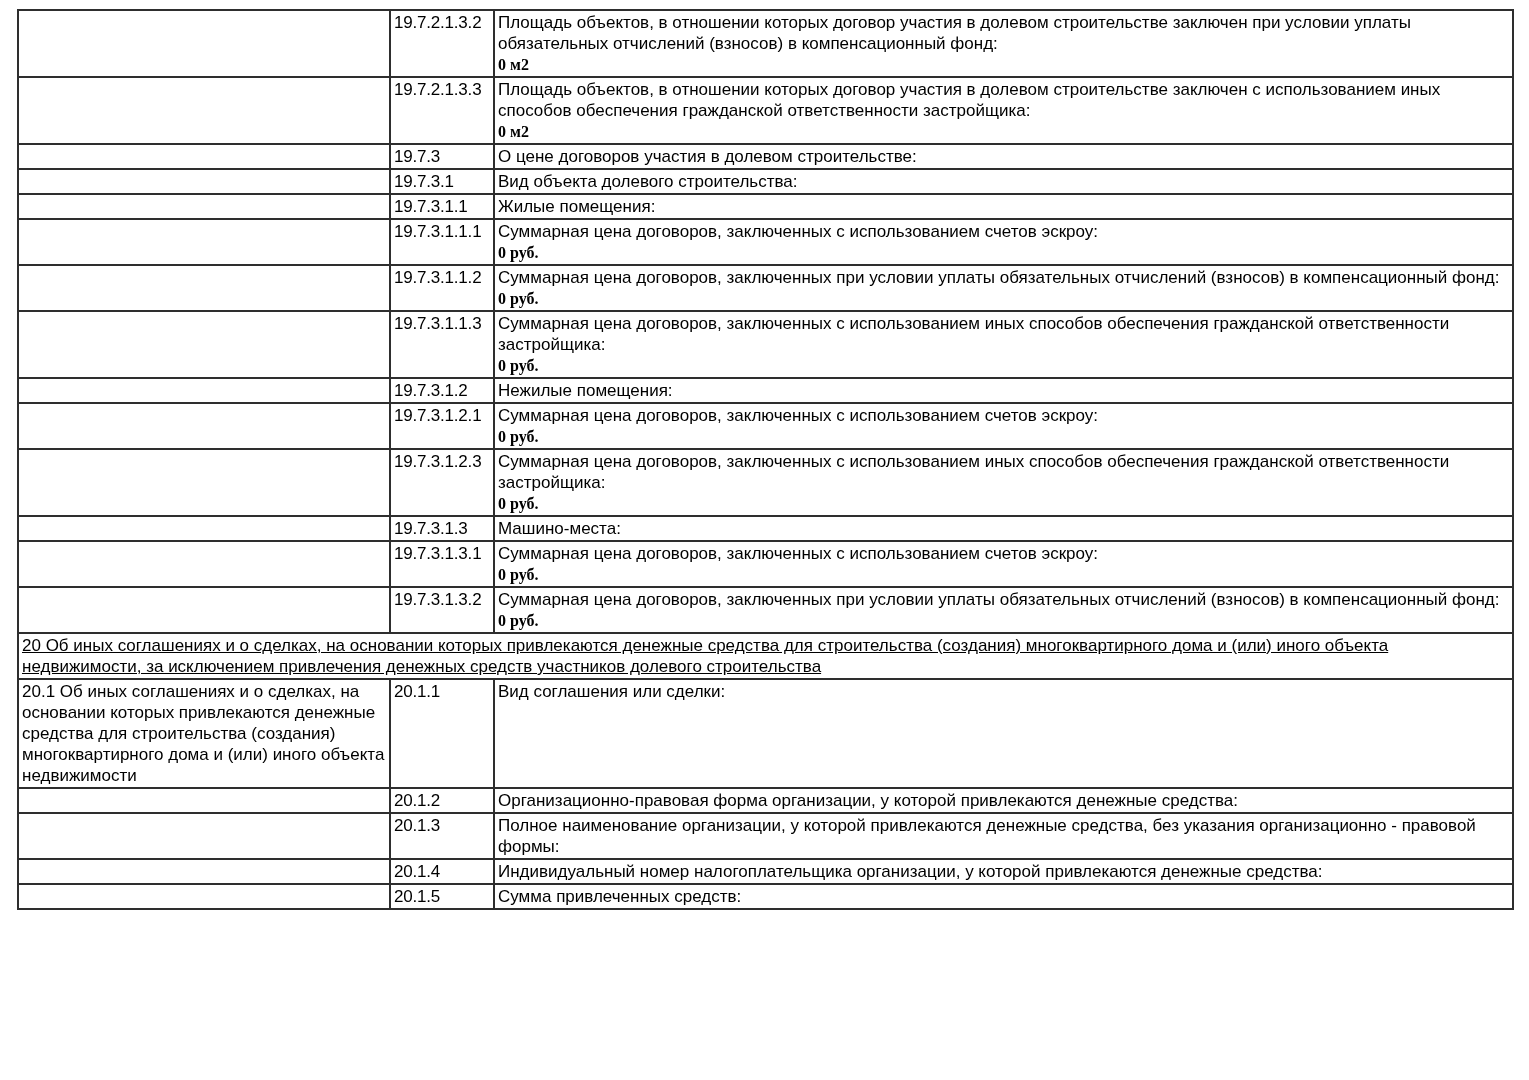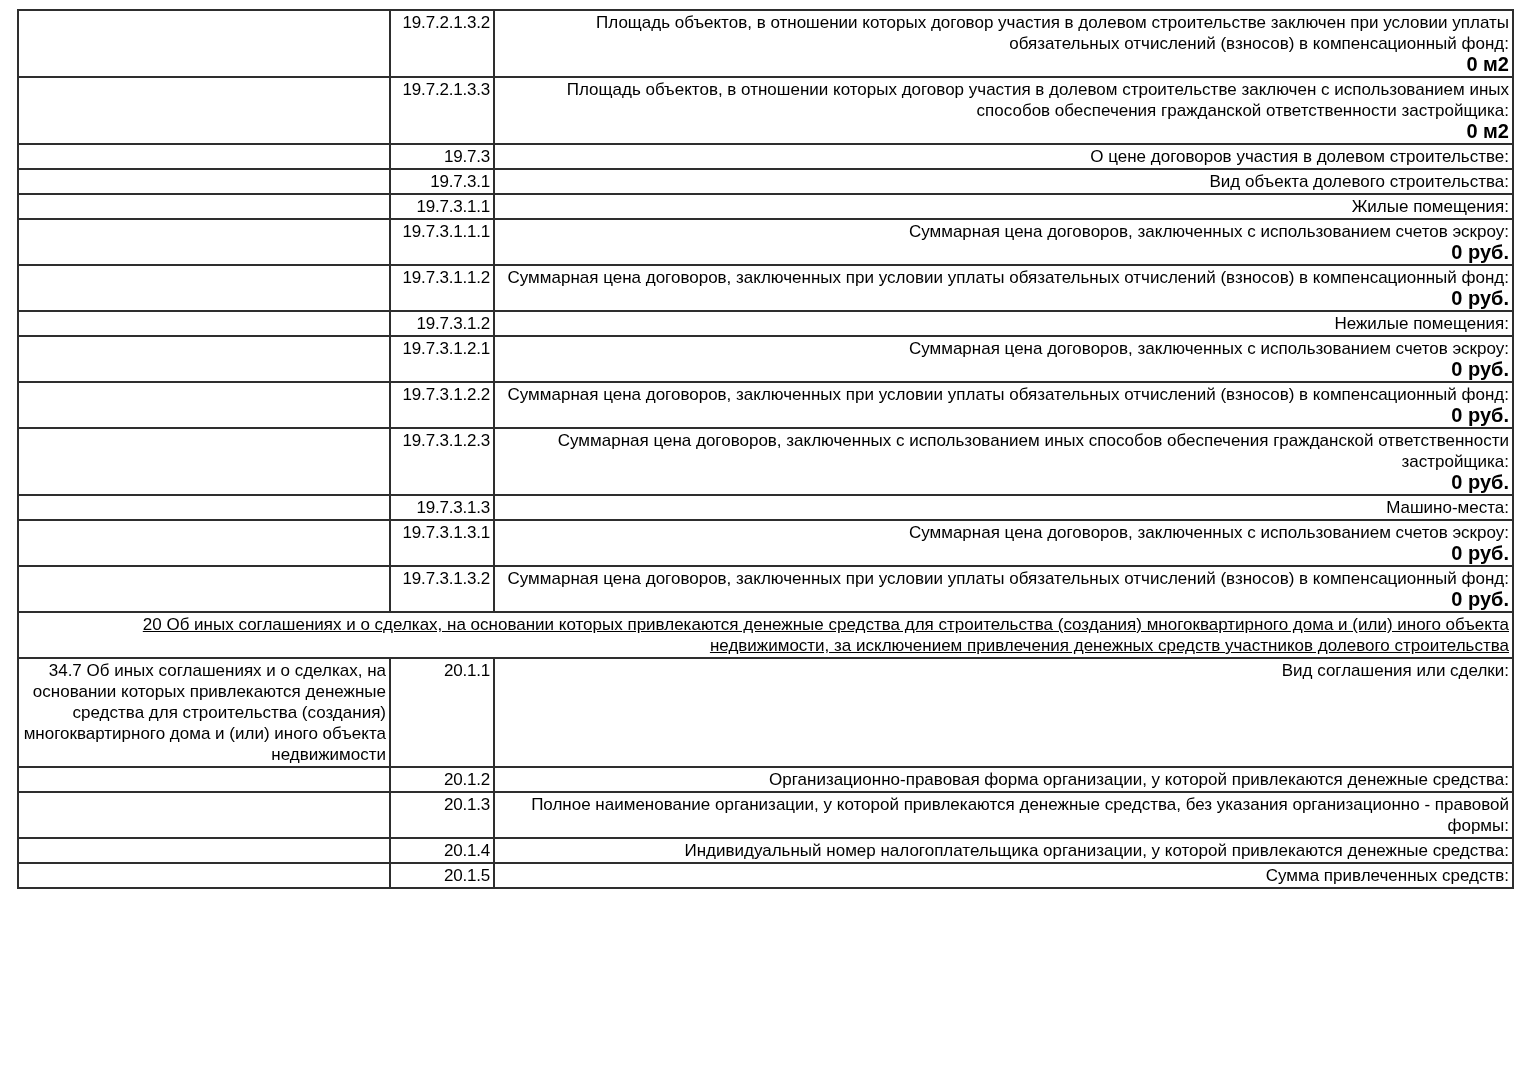--- a/index.html
+++ b/index.html
@@ -10,21 +10,20 @@
     height: 1080px;
     font-family: "Liberation Sans", "DejaVu Sans", sans-serif;
     color: #000000;
   }
   .page {
     position: relative;
     width: 1529px;
     height: 935px;
     overflow: hidden;
     background: #ffffff;
-    text-align: right;
   }
   table.decl {
     position: absolute;
     left: 17px;
     top: 9px;
     width: 1495px;
     border-collapse: collapse;
     table-layout: fixed;
   }
   table.decl td {
@@ -39,23 +38,23 @@
   td.c1 { }
   td.c2 {
     vertical-align: middle;
     padding: 1px 1px 1px 2px;
     letter-spacing: -0.2px;
   }
   td.c3 { }
   td.vm { vertical-align: middle; margin-left: 27px; }
   td.sec { padding: 3px 3px 8px 3px; text-decoration: underline; }
   .val {
-    font-family: Liberation Sans, sans-serif;
+    font-family: Liberation Serif, serif;
     font-weight: bold;
-    font-size: 20px;
+    font-size: 16px;
     line-height: 21px;
   }
   .val:empty { display: none; }
 </style>
 </head>
 <body>
 
 <div class="page">
   <table class="decl">
     <colgroup>
@@ -94,32 +93,32 @@
         <td class="c2">19.7.3.1.1.1</td>
         <td class="c3"><span>Суммарная цена договоров, заключенных с использованием счетов эскроу:</span><div class="val">0 руб.</div></td>
       </tr>
       <tr>
         <td class="c1"></td>
         <td class="c2">19.7.3.1.1.2</td>
         <td class="c3"><span>Суммарная цена договоров, заключенных при условии уплаты обязательных отчислений (взносов) в компенсационный фонд:</span><div class="val">0 руб.</div></td>
       </tr>
       <tr>
         <td class="c1"></td>
+        <td class="c2">19.7.3.1.1.3</td>
+        <td class="c3"><span>Суммарная цена договоров, заключенных с использованием иных способов обеспечения гражданской ответственности застройщика:</span><div class="val">0 руб.</div></td>
+      </tr>
+      <tr>
+        <td class="c1"></td>
         <td class="c2">19.7.3.1.2</td>
         <td class="c3"><span>Нежилые помещения:</span></td>
       </tr>
       <tr>
         <td class="c1"></td>
         <td class="c2">19.7.3.1.2.1</td>
         <td class="c3"><span>Суммарная цена договоров, заключенных с использованием счетов эскроу:</span><div class="val">0 руб.</div></td>
-      </tr>
-      <tr>
-        <td class="c1"></td>
-        <td class="c2">19.7.3.1.2.2</td>
-        <td class="c3"><span>Суммарная цена договоров, заключенных при условии уплаты обязательных отчислений (взносов) в компенсационный фонд:</span><div class="val">0 руб.</div></td>
       </tr>
       <tr>
         <td class="c1"></td>
         <td class="c2">19.7.3.1.2.3</td>
         <td class="c3"><span>Суммарная цена договоров, заключенных с использованием иных способов обеспечения гражданской ответственности застройщика:</span><div class="val">0 руб.</div></td>
       </tr>
       <tr>
         <td class="c1"></td>
         <td class="c2">19.7.3.1.3</td>
         <td class="c3"><span>Машино-места:</span></td>
@@ -131,21 +130,21 @@
       </tr>
       <tr>
         <td class="c1"></td>
         <td class="c2">19.7.3.1.3.2</td>
         <td class="c3"><span>Суммарная цена договоров, заключенных при условии уплаты обязательных отчислений (взносов) в компенсационный фонд:</span><div class="val">0 руб.</div></td>
       </tr>
       <tr>
         <td class="sec" colspan="3">20 Об иных соглашениях и о сделках, на основании которых привлекаются денежные средства для строительства (создания) многоквартирного дома и (или) иного объекта недвижимости, за исключением привлечения денежных средств участников долевого строительства</td>
       </tr>
       <tr>
-        <td class="c1">34.7 Об иных соглашениях и о сделках, на основании которых привлекаются денежные средства для строительства (создания) многоквартирного дома и (или) иного объекта недвижимости</td>
+        <td class="c1">20.1 Об иных соглашениях и о сделках, на основании которых привлекаются денежные средства для строительства (создания) многоквартирного дома и (или) иного объекта недвижимости</td>
         <td class="c2">20.1.1</td>
         <td class="c3 vm"><span>Вид соглашения или сделки:</span></td>
       </tr>
       <tr>
         <td class="c1"></td>
         <td class="c2">20.1.2</td>
         <td class="c3"><span>Организационно-правовая форма организации, у которой привлекаются денежные средства:</span></td>
       </tr>
       <tr>
         <td class="c1"></td>

